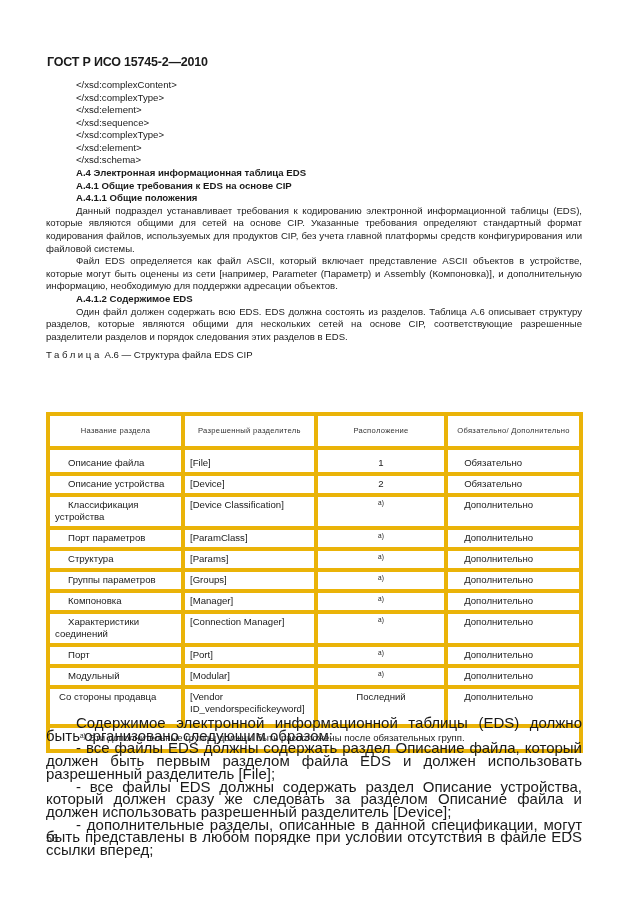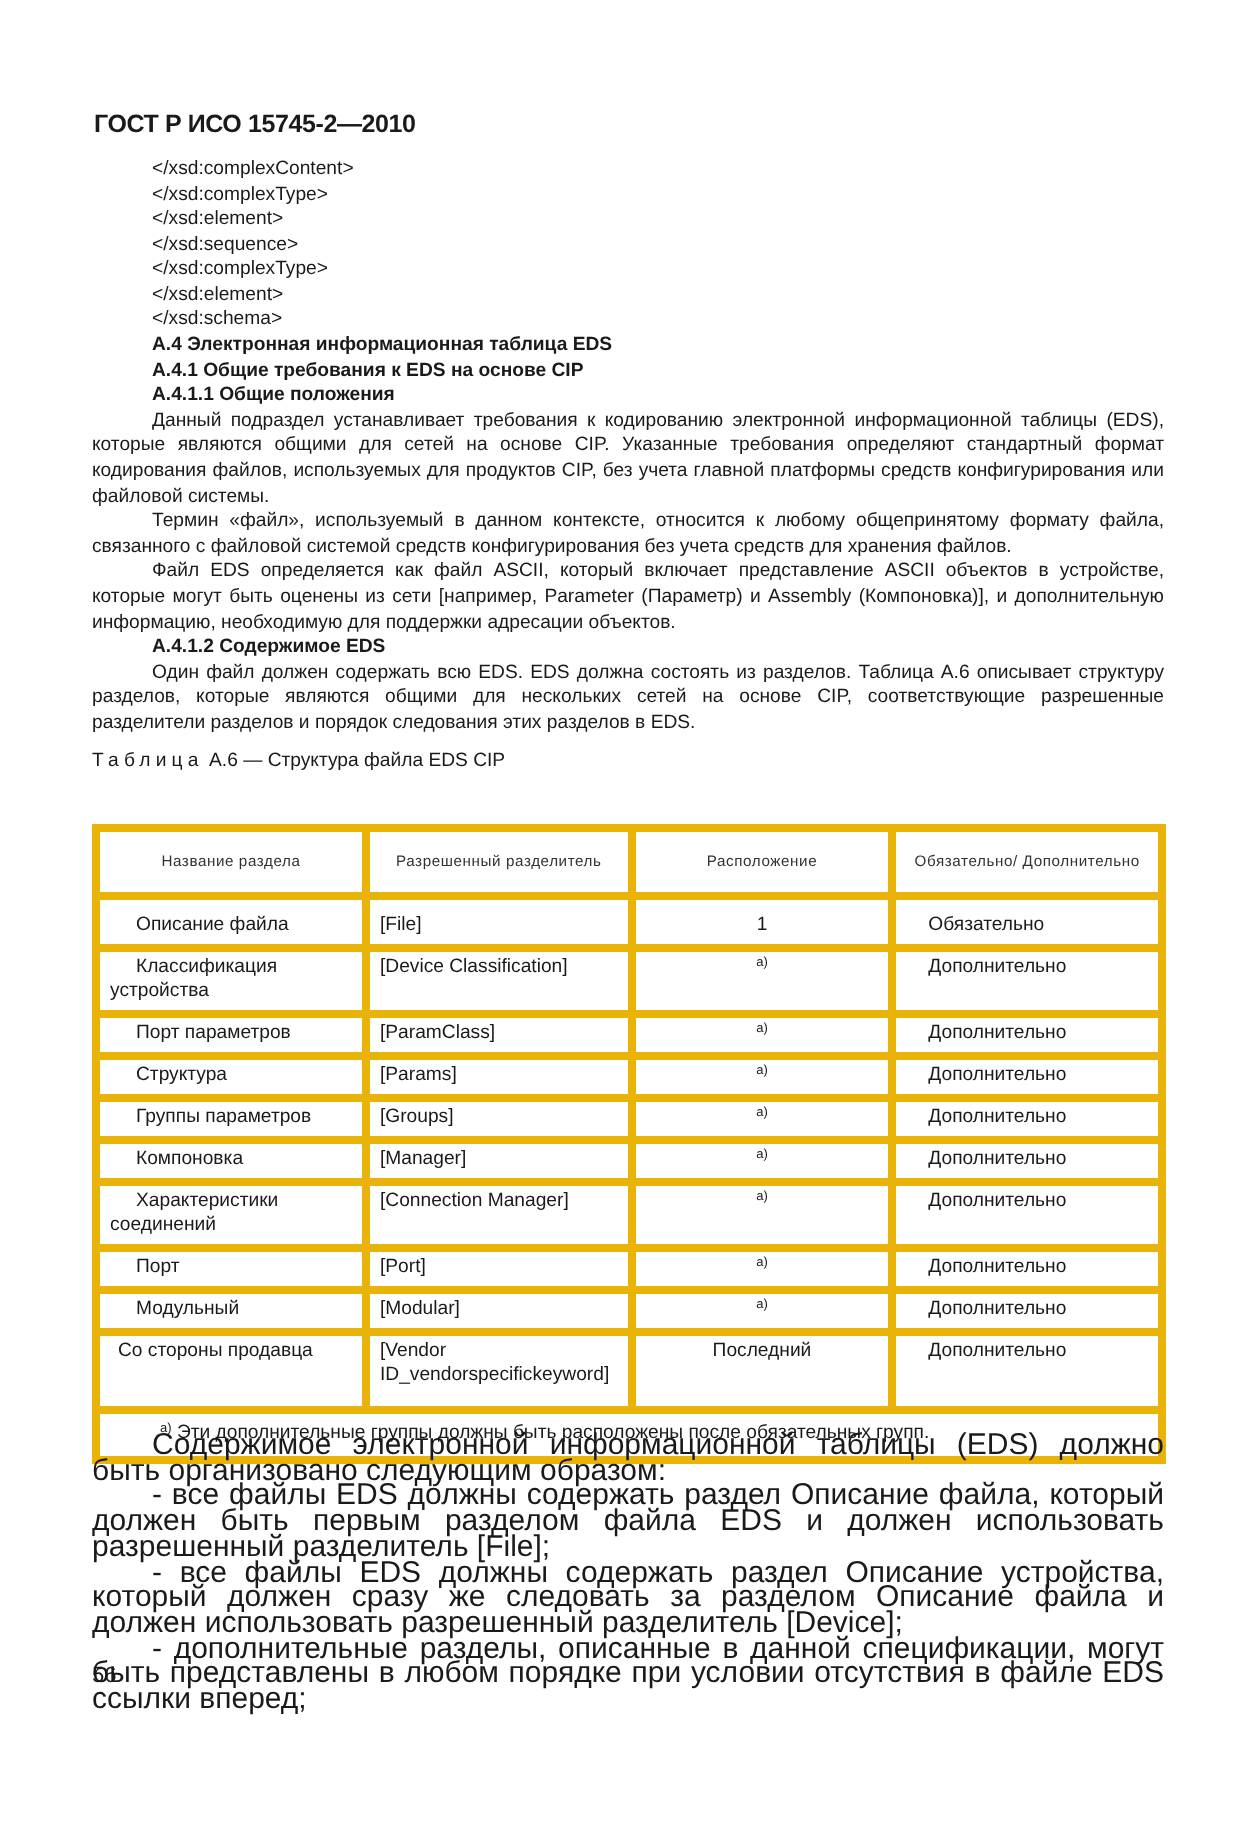--- a/index.html
+++ b/index.html
@@ -61,21 +61,20 @@
   <div class="xsd-line">&lt;/xsd:complexType&gt;</div>
   <div class="xsd-line">&lt;/xsd:element&gt;</div>
   <div class="xsd-line">&lt;/xsd:schema&gt;</div>
 </div>
 
 <div class="content">
   <div class="h">А.4 Электронная информационная таблица EDS</div>
   <div class="h">А.4.1 Общие требования к EDS на основе CIP</div>
   <div class="h">А.4.1.1 Общие положения</div>
   <div class="p">Данный подраздел устанавливает требования к кодированию электронной информационной таблицы (EDS), которые являются общими для сетей на основе CIP. Указанные требования определяют стандартный формат кодирования файлов, используемых для продуктов CIP, без учета главной платформы средств конфигурирования или файловой системы.</div>
-  <div class="p">Термин «файл», используемый в данном контексте, относится к любому общепринятому формату файла, связанного с файловой системой средств конфигурирования без учета средств для хранения файлов.</div>
   <div class="p">Файл EDS определяется как файл ASCII, который включает представление ASCII объектов в устройстве, которые могут быть оценены из сети [например, Parameter (Параметр) и Assembly (Компоновка)], и дополнительную информацию, необходимую для поддержки адресации объектов.</div>
   <div class="h">А.4.1.2 Содержимое EDS</div>
   <div class="p">Один файл должен содержать всю EDS. EDS должна состоять из разделов. Таблица А.6 описывает структуру разделов, которые являются общими для нескольких сетей на основе CIP, соответствующие разрешенные разделители разделов и порядок следования этих разделов в EDS.</div>
   <div class="table-caption">
     <span class="spaced">Таблица</span>
     <span>А.6 — Структура файла EDS CIP</span>
   </div>
 </div>
 
 <table class="eds-table">
@@ -89,20 +88,26 @@
       <tr>
     <th>Название раздела</th>
     <th>Разрешенный разделитель</th>
     <th>Расположение</th>
     <th>Обязательно/ Дополнительно</th>
   </tr>
   <tr class="first">
     <td class="c1">Описание файла</td>
     <td>[File]</td>
     <td class="c3">1</td>
+    <td class="c4">Обязательно</td>
+  </tr>
+  <tr>
+    <td class="c1">Описание устройства</td>
+    <td>[Device]</td>
+    <td class="c3">2</td>
     <td class="c4">Обязательно</td>
   </tr>
   <tr>
     <td class="c1" style="height:24px">Классификация устройства</td>
     <td>[Device Classification]</td>
     <td class="c3"><span class="sup">а)</span></td>
     <td class="c4">Дополнительно</td>
   </tr>
   <tr>
     <td class="c1">Порт параметров</td>

